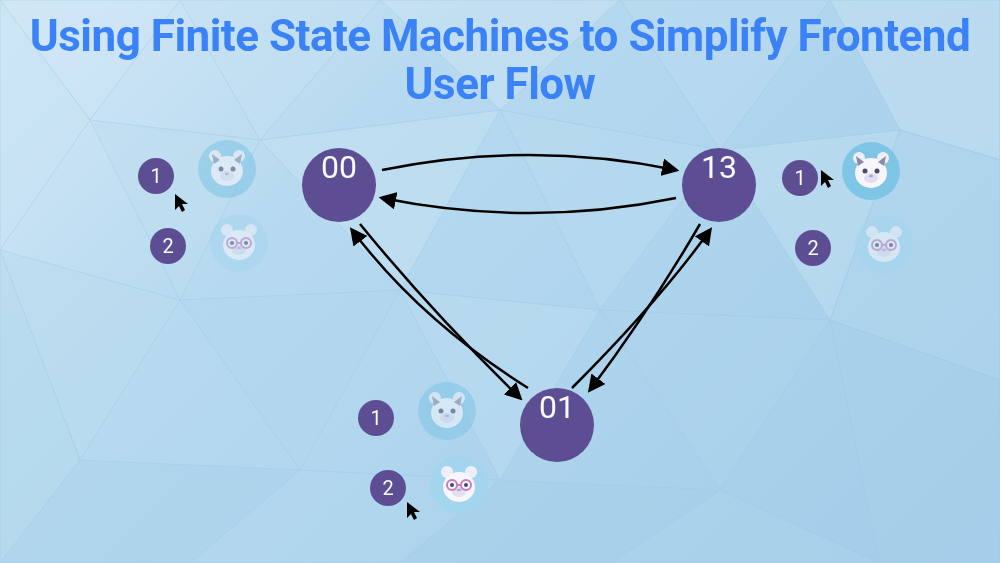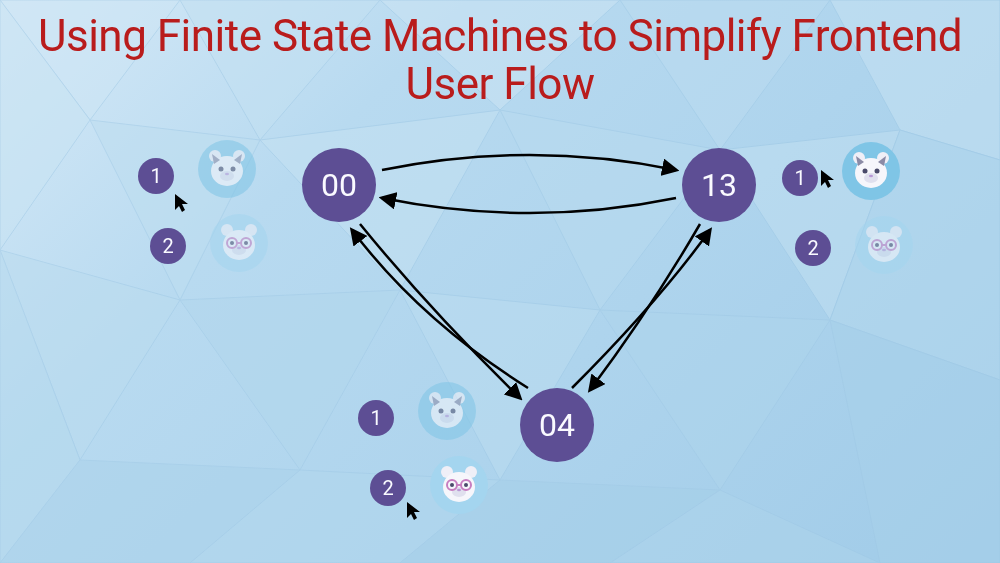--- a/index.html
+++ b/index.html
@@ -17,40 +17,40 @@
     inset: 0;
     z-index: 0;
   }
   .title {
     position: absolute;
     top: 12px;
     left: 0;
     right: 0;
     text-align: center;
     font-size: 44px;
-    font-weight: 400;
-    color: #b91c1c;
+    font-weight: 700;
+    color: #3b82f6;
     line-height: 1.1;
     z-index: 10;
     letter-spacing: -0.5px;
   }
   .stage {
     position: absolute;
     inset: 0;
     z-index: 5;
   }
   .state-node {
     position: absolute;
     width: 74px;
     height: 74px;
     border-radius: 50%;
     background: #5d4e94;
     color: #fafaff;
     display: flex;
-    align-items: center;
+    align-items: flex-start;
     justify-content: center;
     font-size: 32px;
     font-weight: 400;
   }
   .small-badge {
     position: absolute;
     width: 36px;
     height: 36px;
     border-radius: 50%;
     background: #5d4e94;
@@ -117,21 +117,21 @@
 
 <div class="stage">
 
   <div class="state-node" style="left:302px; top:148px">
       <span>00</span>
     </div>
   <div class="state-node" style="left:682px; top:148px">
       <span>13</span>
     </div>
   <div class="state-node" style="left:520px; top:388px">
-      <span>04</span>
+      <span>01</span>
     </div>
 
   <div class="small-badge" style="left:138px; top:158px">
       <span>1</span>
     </div>
   <div class="small-badge" style="left:150px; top:228px">
       <span>2</span>
     </div>
   <div class="avatar avatar-blue dim" style="left:198px; top:140px">
     <svg width="46" height="46" viewBox="0 0 46 46">

